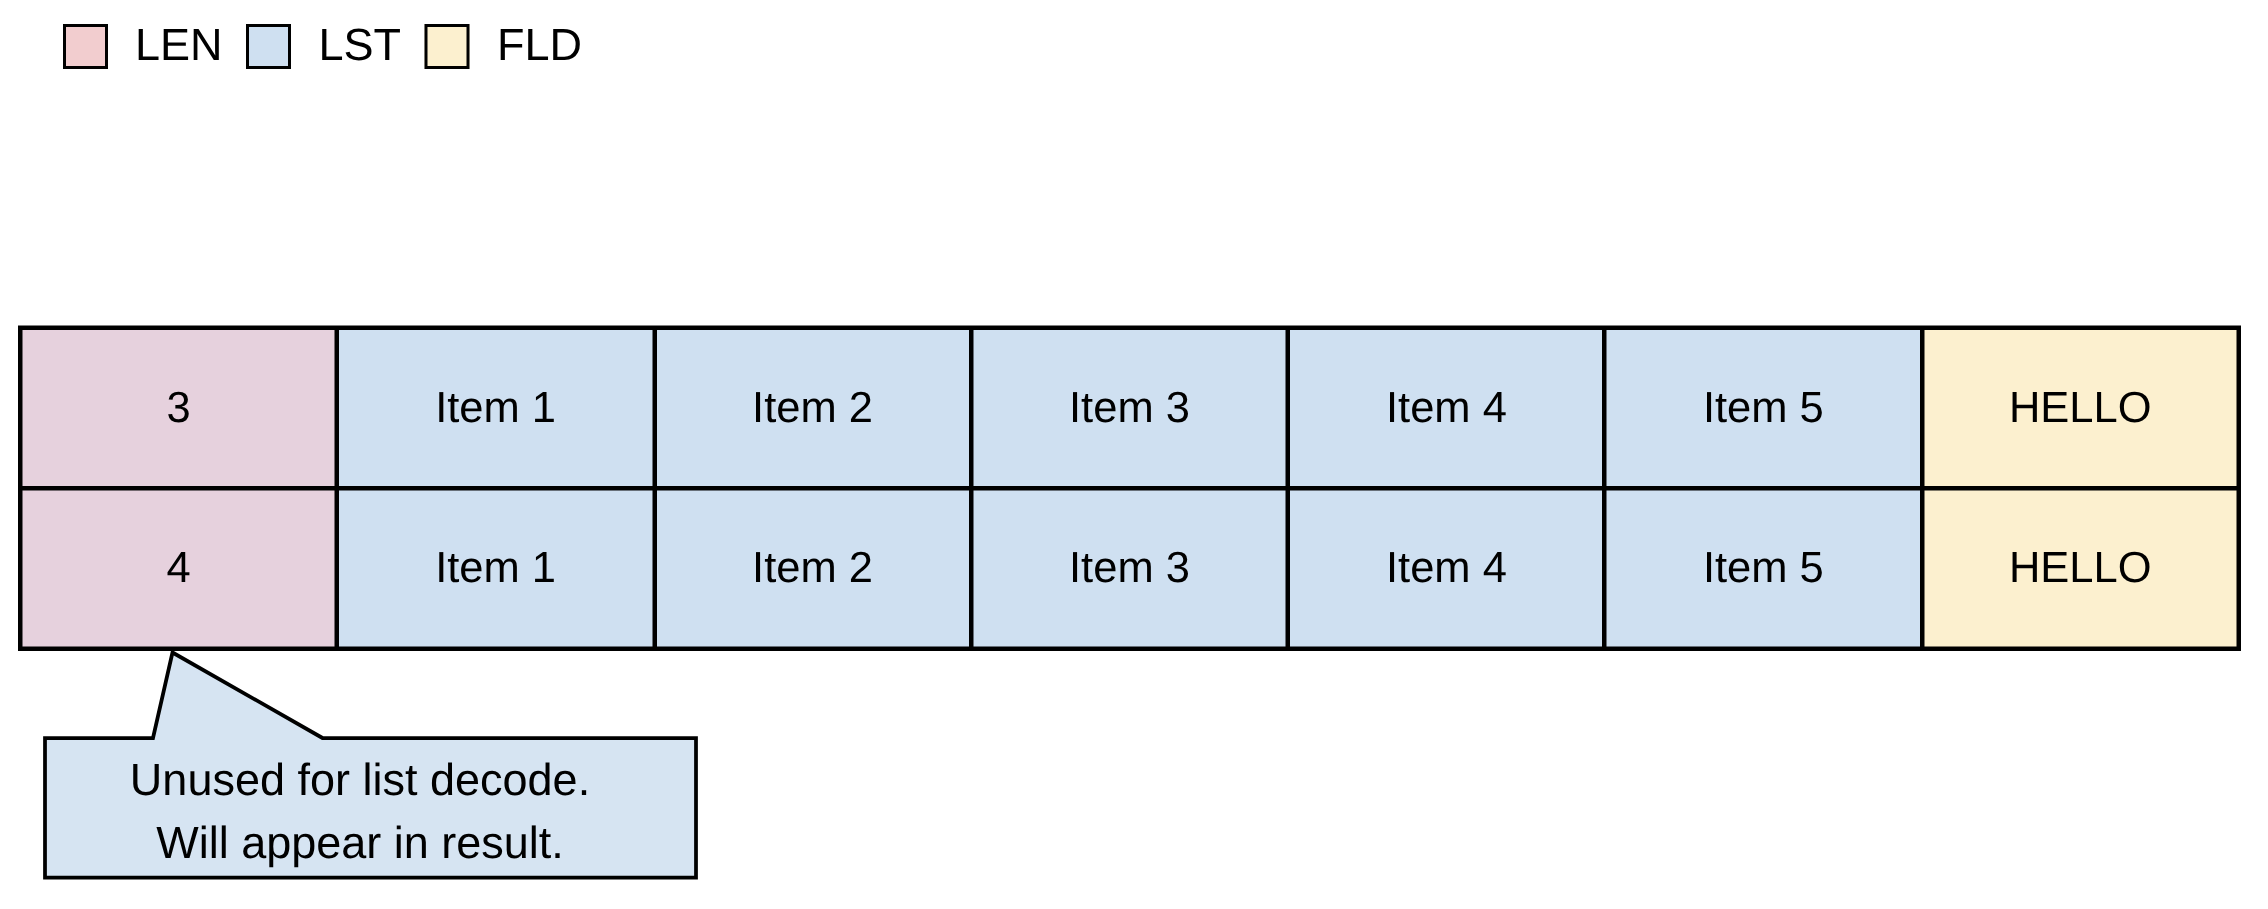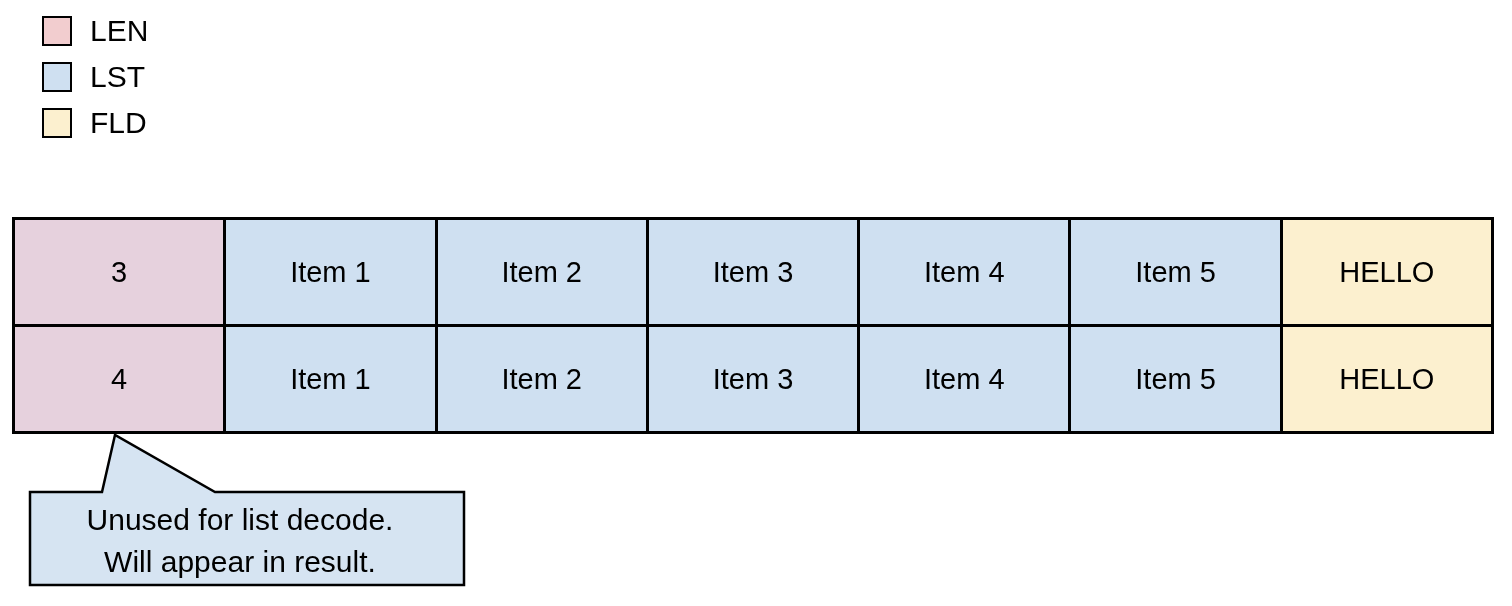--- a/index.html
+++ b/index.html
@@ -15,21 +15,21 @@
     background: #FFFFFF;
     overflow: hidden;
   }
 
   
   .legend {
     position: absolute;
     left: 42px;
     top: 16px;
     display: flex;
-    flex-direction: column;
+    flex-direction: row;
     gap: 16px;
   }
   .legend-row {
     display: flex;
     align-items: center;
     gap: 18px;
   }
   .legend-swatch {
     width: 30px;
     height: 30px;

